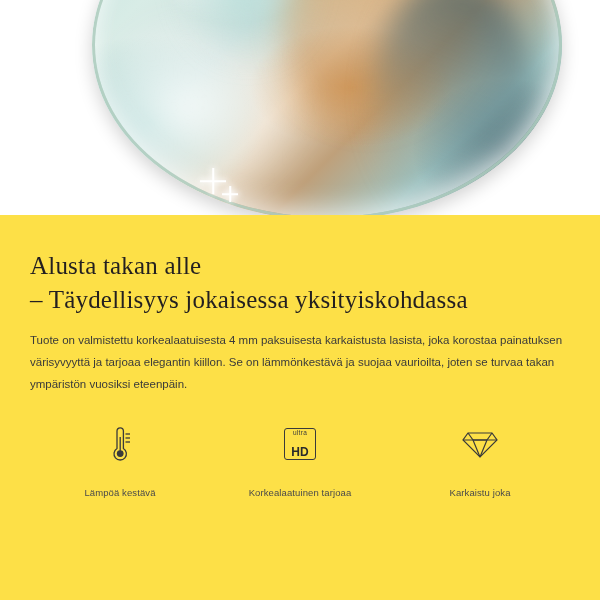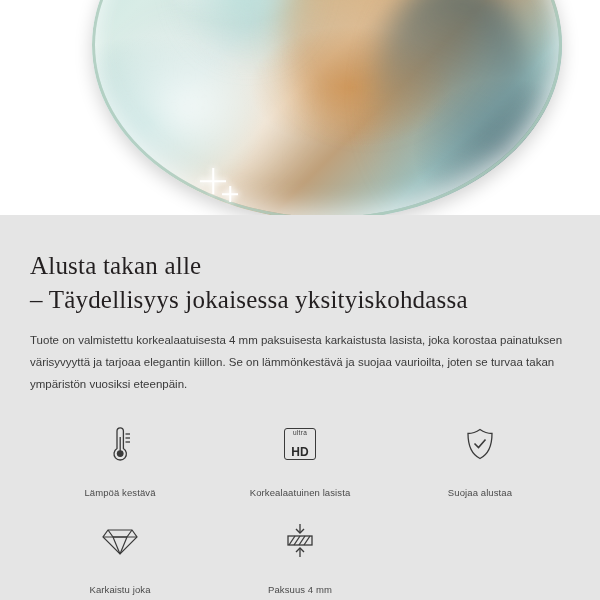--- a/index.html
+++ b/index.html
@@ -12,21 +12,21 @@
     background: #ffffff;
     font-family: "Liberation Sans", sans-serif;
     color: #2b2b2b;
     overflow: hidden;
   }
 
   .page {
     position: relative;
     width: 600px;
     height: 600px;
-    background: #e5e5e5;
+    background: #fde047;
   }
 
   
   .hero {
     position: relative;
     width: 600px;
     height: 215px;
     overflow: hidden;
     background: #ffffff;
   }
@@ -238,59 +238,34 @@
         <div class="caption">Lämpöä kestävä</div>
       </div>
 
       <div class="feature">
         <div class="icon-wrap">
           <div class="ultrahd-box">
             <span class="u-top">ultra</span>
             <span class="u-bot">HD</span>
           </div>
         </div>
-        <div class="caption">Korkealaatuinen lasista</div>
+        <div class="caption">Korkealaatuinen tarjoaa</div>
       </div>
 
-      <div class="feature">
-        <div class="icon-wrap">
-          <svg width="34" height="38" viewBox="0 0 34 38" fill="none" stroke="#3a3a3a" stroke-width="1.3">
-            <path d="M17 4.5 C22 8, 27 8.5, 29 8.5 C29 20, 26 29, 17 33.5 C8 29, 5 20, 5 8.5 C7 8.5, 12 8, 17 4.5 Z"></path>
-            <polyline points="11.5,18.5 15.5,22.5 22.5,14.5" stroke-width="1.6"></polyline>
-          </svg>
-        </div>
-        <div class="caption">Suojaa alustaa</div>
-      </div>
 
       <div class="feature">
         <div class="icon-wrap">
           <svg width="38" height="34" viewBox="0 0 38 34" fill="none" stroke="#3a3a3a" stroke-width="1.2">
             <path d="M7 6 H31 L36 13 L19 30 L2 13 Z"></path>
             <path d="M2 13 H36"></path>
             <path d="M7 6 L12 13 L19 30"></path>
             <path d="M31 6 L26 13 L19 30"></path>
             <path d="M12 13 H26"></path>
           </svg>
         </div>
         <div class="caption">Karkaistu joka</div>
       </div>
 
 
-      <div class="feature">
-        <div class="icon-wrap">
-          <svg width="34" height="40" viewBox="0 0 34 40" fill="none" stroke="#3a3a3a" stroke-width="1.3">
-            <line x1="17" y1="3" x2="17" y2="11"></line>
-            <polyline points="13,8 17,12 21,8" stroke-width="1.4"></polyline>
-            <rect x="5" y="15" width="24" height="9"></rect>
-            <line x1="6" y1="24" x2="12" y2="15"></line>
-            <line x1="11" y1="24" x2="17" y2="15"></line>
-            <line x1="16" y1="24" x2="22" y2="15"></line>
-            <line x1="21" y1="24" x2="27" y2="15"></line>
-            <polyline points="13,31 17,27 21,31" stroke-width="1.4"></polyline>
-            <line x1="17" y1="28" x2="17" y2="36"></line>
-          </svg>
-        </div>
-        <div class="caption">Paksuus 4 mm</div>
-      </div>
 
     </div>
   </div>
 </div>
 
 </body></html>

